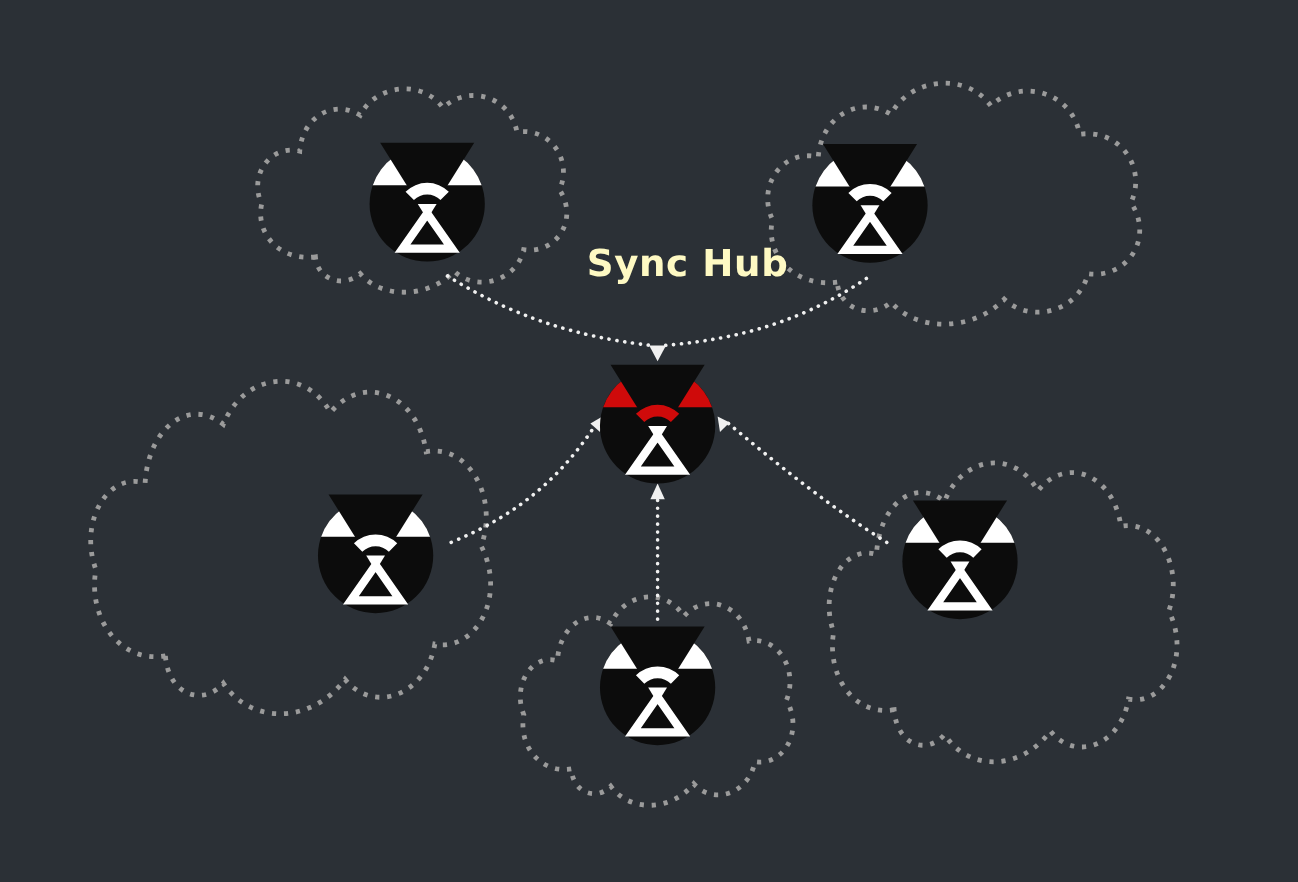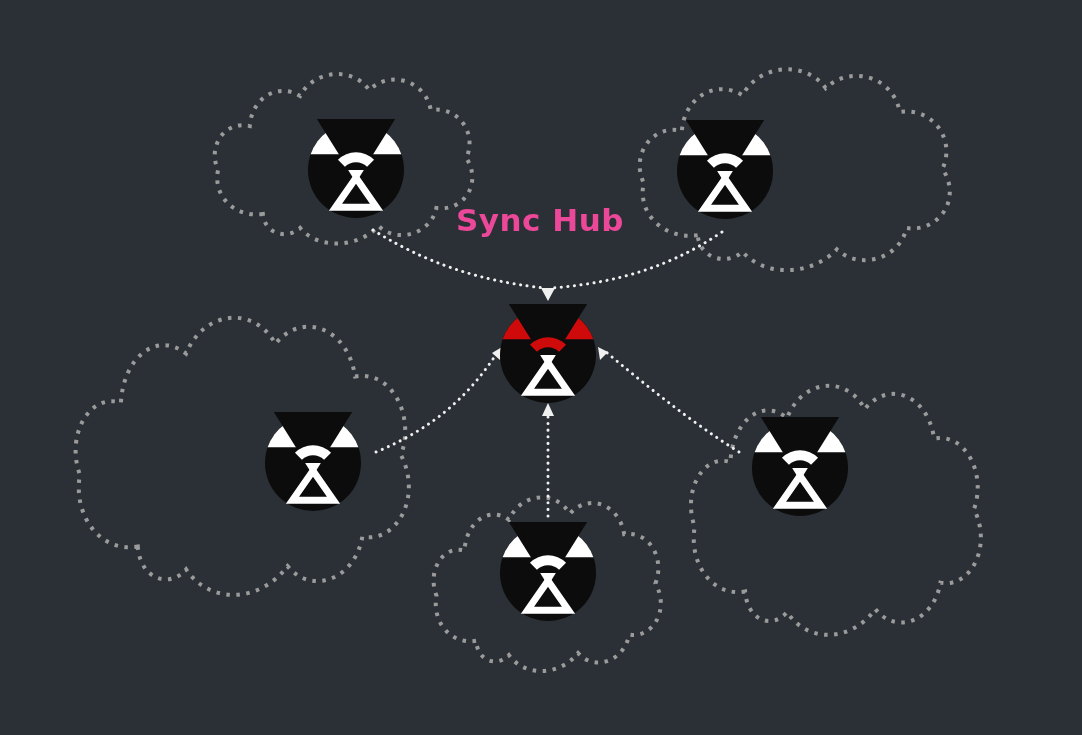--- a/index.html
+++ b/index.html
@@ -25,23 +25,23 @@
     stroke:#f0f0f0;
     stroke-width:3;
     stroke-dasharray:0.1 6.5;
     stroke-linecap:round;
   }
   .arrow-head{fill:#f0f0f0;stroke:none;}
   .node-peripheral{color:#ffffff;}
   .node-hub{color:#cf0a0a;}
   .hub-label{
     position:absolute;
-    left:420px;top:202px;width:240px;
+    left:453px;top:202px;width:240px;
     text-align:center;
-    color:#ec4899;
+    color:#fef9c3;
     font-size:31px;
     font-weight:700;
     letter-spacing:0.5px;
   }
 </style>
 </head>
 <body>
 
 <div class="diagram-wrap">
   <svg width="1082" height="735" viewBox="0 0 1082 735" xmlns="http://www.w3.org/2000/svg">

